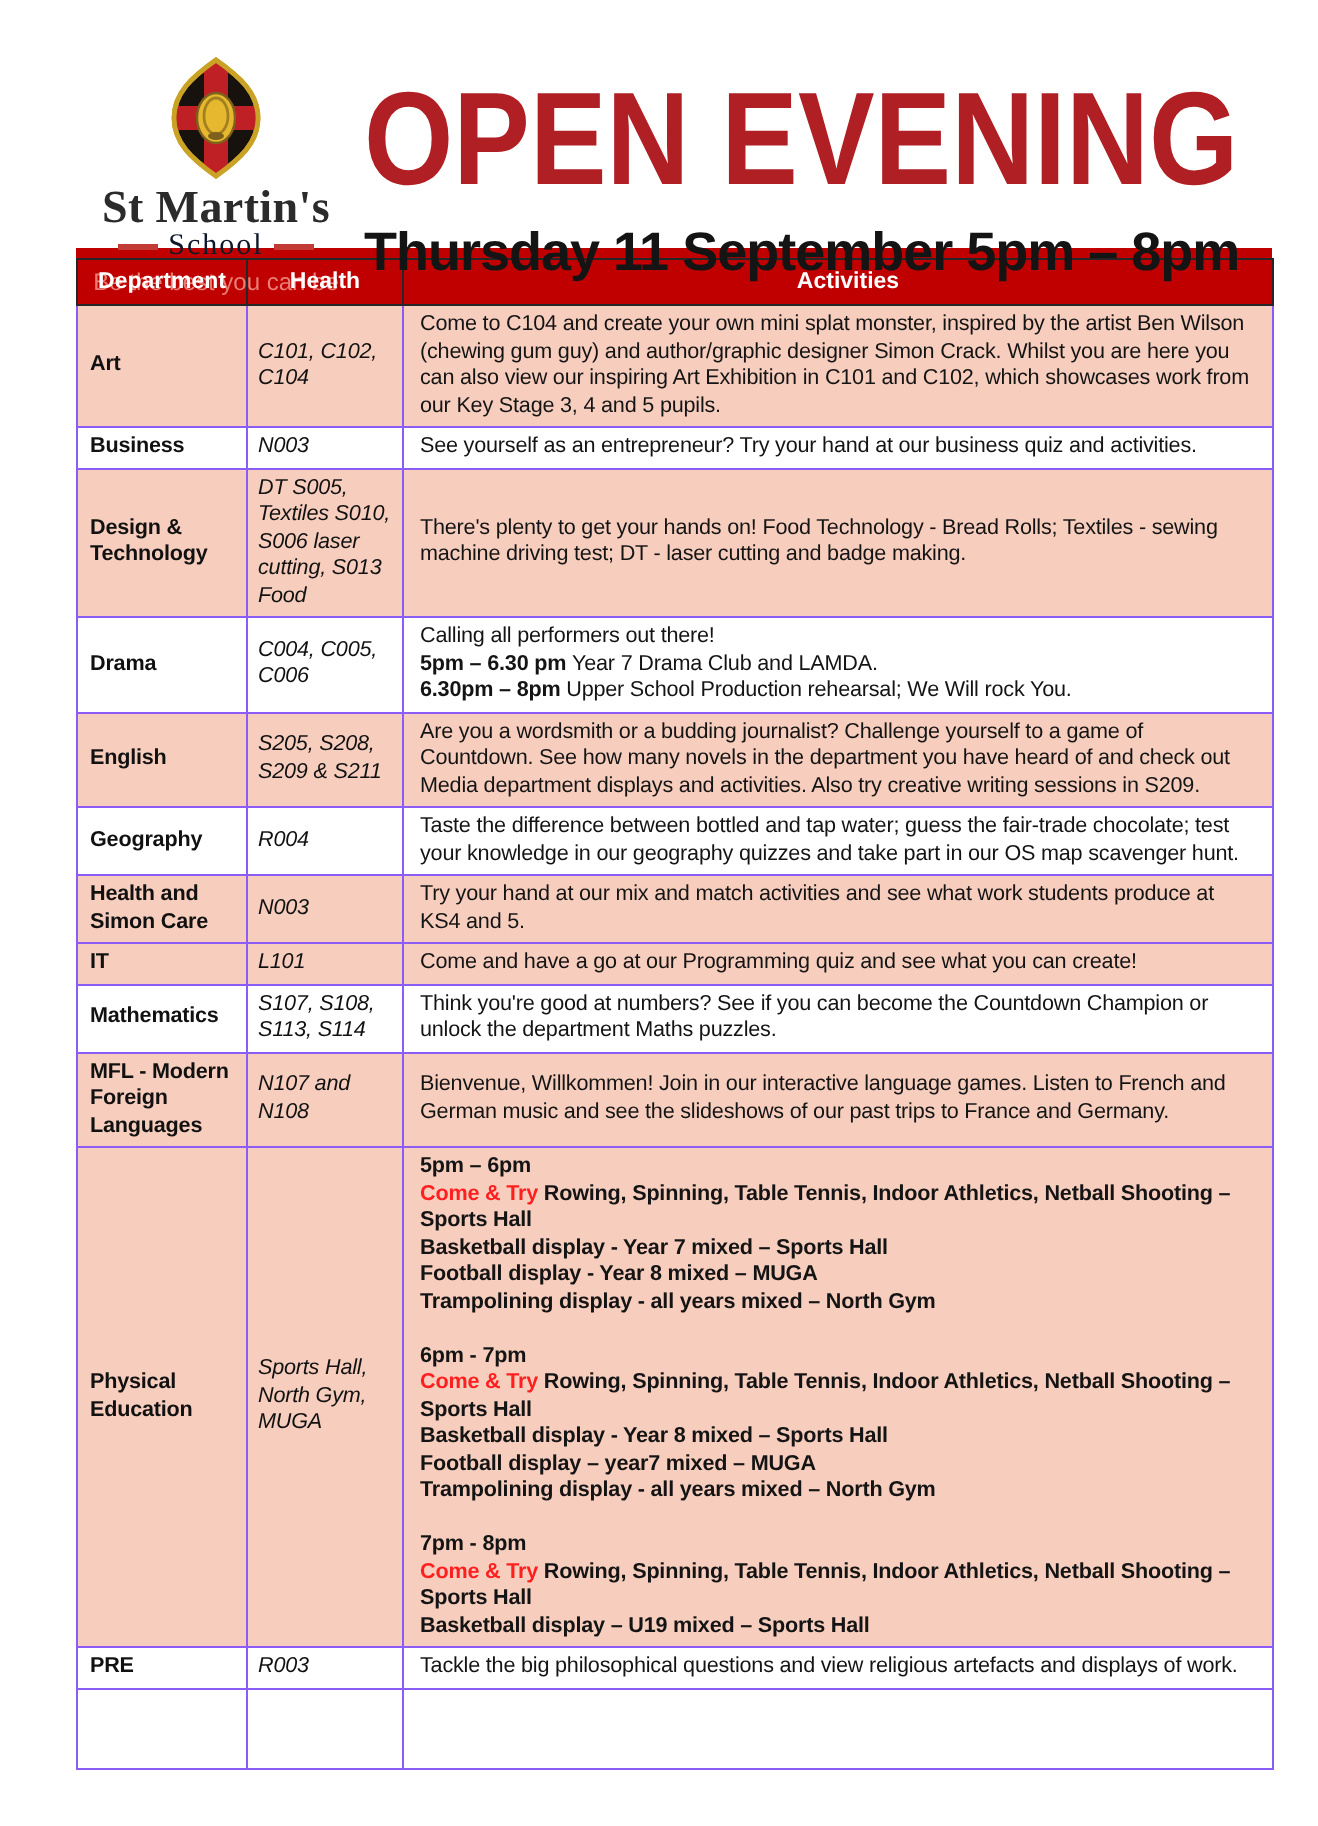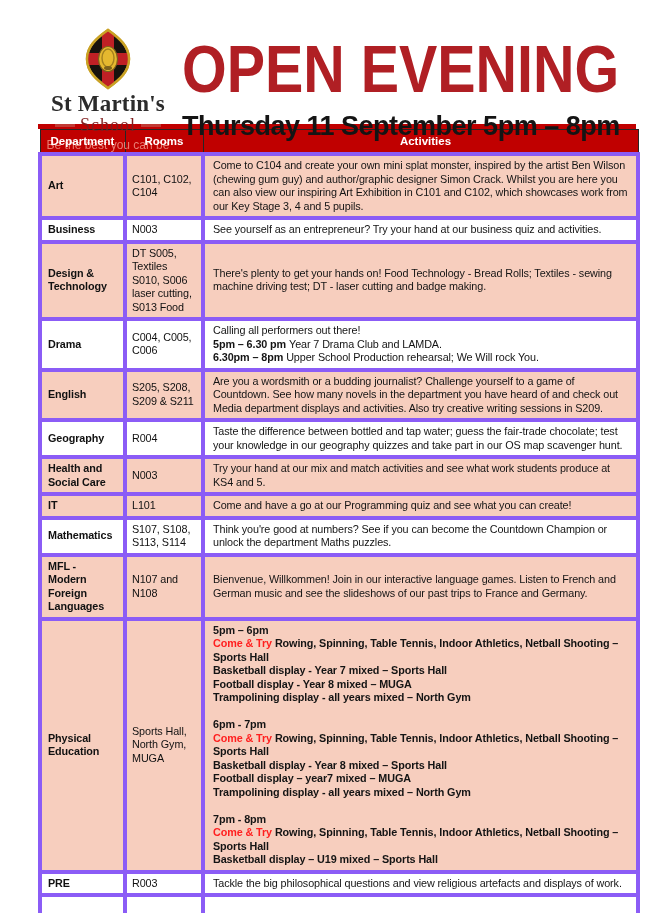--- a/index.html
+++ b/index.html
@@ -17,21 +17,21 @@
   .logo { width: 136px; text-align: center; flex: 0 0 auto; }
   .logo svg { display: block; margin: 0 auto; }
   .logo-name {
     font-family: "Liberation Serif", serif;
     font-weight: bold; font-size: 23px; color: #2b2b2b;
     letter-spacing: 0.2px; margin-top: 1px; white-space: nowrap;
   }
   .logo-school-row { display: flex; align-items: center; justify-content: center; margin-top: -2px; }
   .logo-school {
     font-family: "Liberation Serif", serif;
-    font-size: 18px; color: #7f1d1d; letter-spacing: 1px;
+    font-size: 15px; color: #0f172a; letter-spacing: 1px;
   }
   .dash { display: inline-block; width: 20px; height: 3px; background: #c23b35; margin: 0 5px; }
   .logo-tagline { font-size: 12px; color: #e87e74; margin-top: 2px; white-space: nowrap; }
 
   .title-block { margin-left: 6px; padding-top: 8px; }
   .main-title {
     font-size: 66px; font-weight: bold; color: #b01f24;
     line-height: 1; white-space: nowrap;
     transform: scaleX(0.87); transform-origin: left center;
     letter-spacing: 0px;
@@ -48,28 +48,28 @@
     border-collapse: collapse; table-layout: fixed;
     width: 598px; margin-left: 38px;
   }
   table.flyer th {
     background: #c00000; color: #fff;
     font-size: 11.5px; font-weight: bold; text-align: center;
     padding: 5px 8px; border: 1px solid #262626;
   }
   table.flyer th.th-activities { padding-left: 18px; }
   table.flyer td {
-    border: 4px solid #8b5cf6;
+    border: 1px solid #8b5cf6;
     font-size: 10.8px; line-height: 13.5px;
     letter-spacing: -0.1px;
     vertical-align: middle;
     background: #ffffff;
   }
   td.dept { font-weight: bold; padding: 3px 6px; }
-  td.rooms { padding: 3px 5px; }
+  td.rooms { padding: 3px 5px; font-style: italic; }
   td.acts { padding: 3px 8px; }
   tr.shaded td { background: #f7cebe; }
   .line { min-height: 13.5px; }
   .seg-n { font-weight: normal; color: #141414; }
   .seg-b { font-weight: bold; color: #141414; }
   .seg-r { font-weight: bold; color: #ff1f1f; }
   tr.partial td { height: 40px; background: #fff; }
 </style>
 </head>
 <body>
@@ -112,21 +112,21 @@
     <div class="red-strip"></div>
     <table class="flyer">
       <colgroup>
         <col style="width:85px">
         <col style="width:78px">
         <col style="width:435px">
       </colgroup>
       <thead>
         <tr>
           <th>Department</th>
-          <th>Rooms</th>
+          <th>Health</th>
           <th class="th-activities">Activities</th>
         </tr>
       </thead>
       <tbody>
           <tr class="shaded">
             <td class="dept">Art</td>
             <td class="rooms">C101, C102, C104</td>
             <td class="acts">
               <div class="line"><span class="seg-n">Come to C104 and create your own mini splat monster, inspired by the artist Ben Wilson (chewing gum guy) and author/graphic designer Simon Crack.  Whilst you are here you can also view our inspiring Art Exhibition in C101 and C102, which showcases work from our Key Stage 3, 4 and 5 pupils.</span></div>
             </td>
@@ -162,21 +162,21 @@
             </td>
           </tr>
           <tr>
             <td class="dept">Geography</td>
             <td class="rooms">R004</td>
             <td class="acts">
               <div class="line"><span class="seg-n">Taste the difference between bottled and tap water; guess the fair-trade chocolate; test your knowledge in our geography quizzes and take part in our OS map scavenger hunt.</span></div>
             </td>
           </tr>
           <tr class="shaded">
-            <td class="dept">Health and Social Care</td>
+            <td class="dept">Health and Simon Care</td>
             <td class="rooms">N003</td>
             <td class="acts">
               <div class="line"><span class="seg-n">Try your hand at our mix and match activities and see what work students produce at KS4 and 5.</span></div>
             </td>
           </tr>
           <tr class="shaded">
             <td class="dept">IT</td>
             <td class="rooms">L101</td>
             <td class="acts">
               <div class="line"><span class="seg-n">Come and have a go at our Programming quiz and see what you can create!</span></div>

